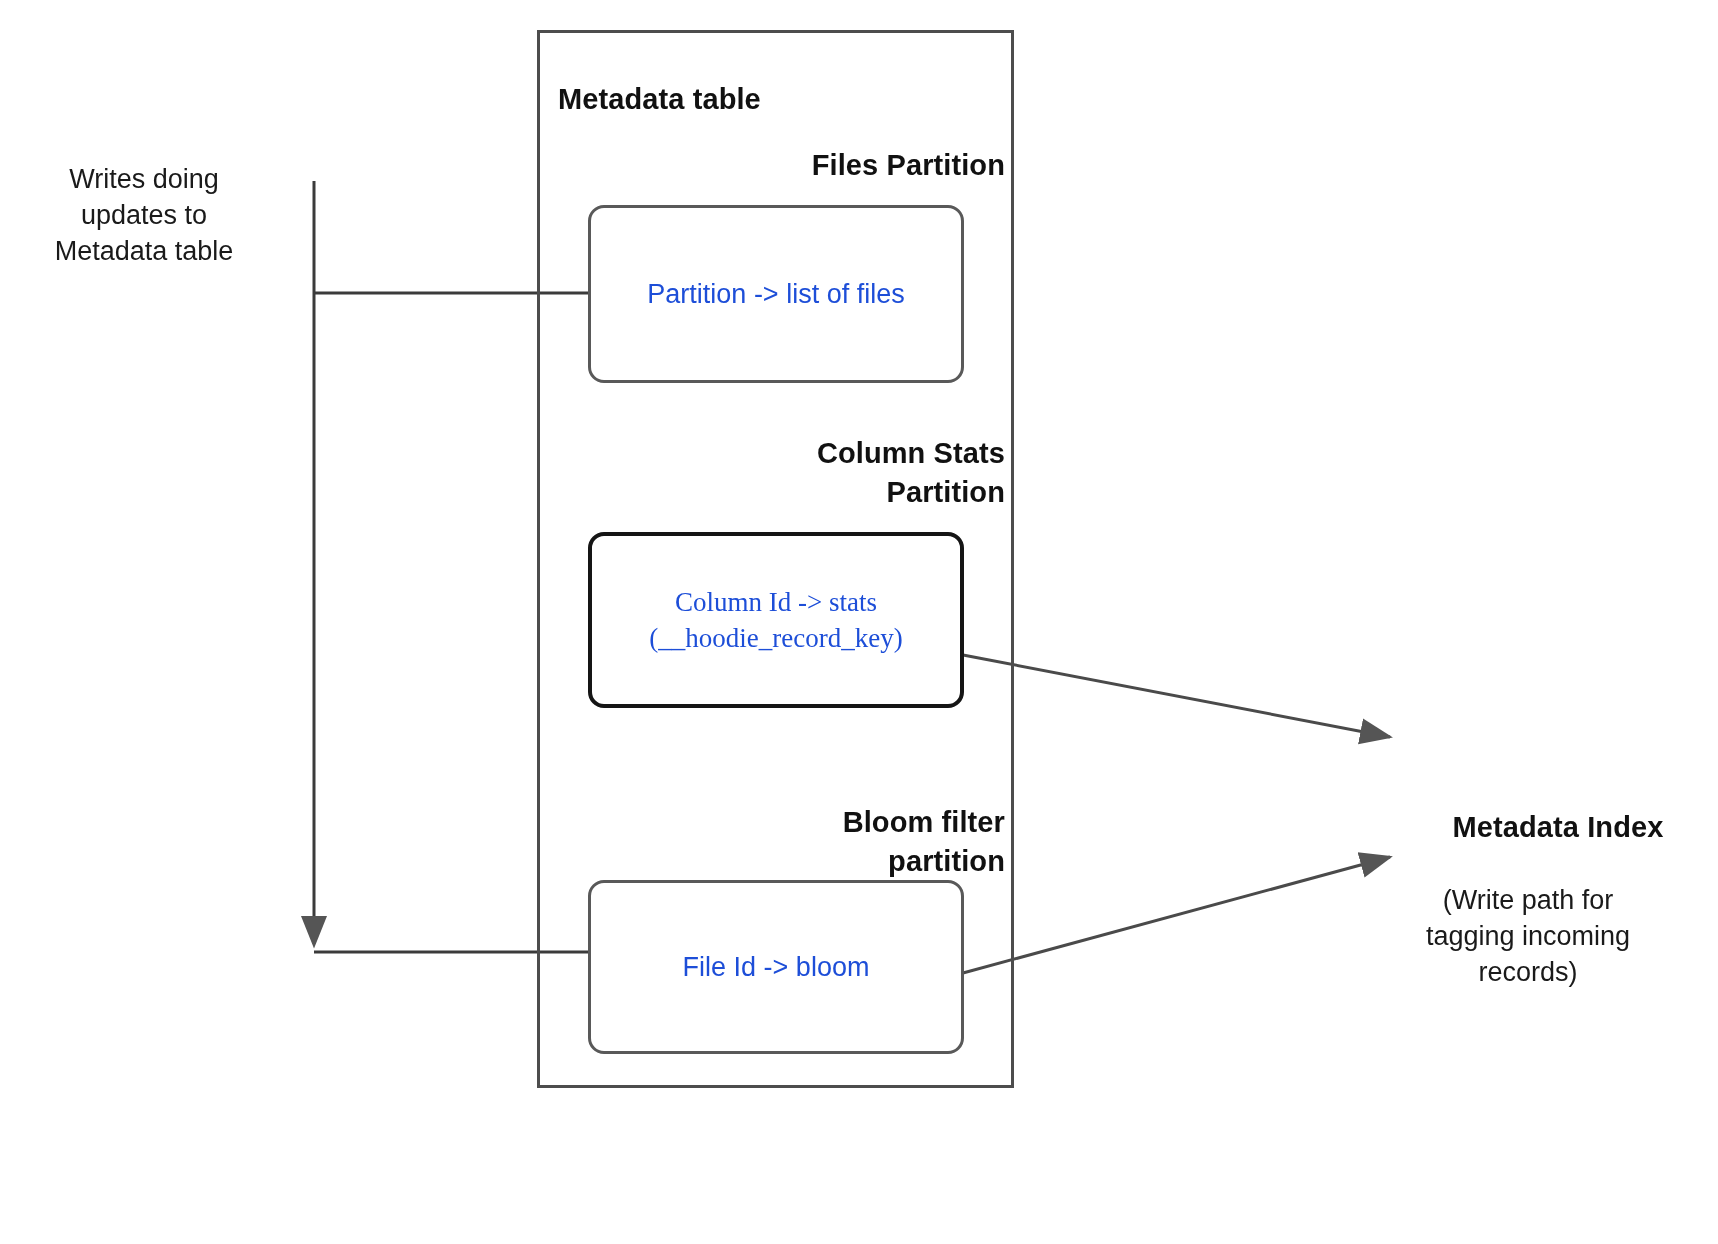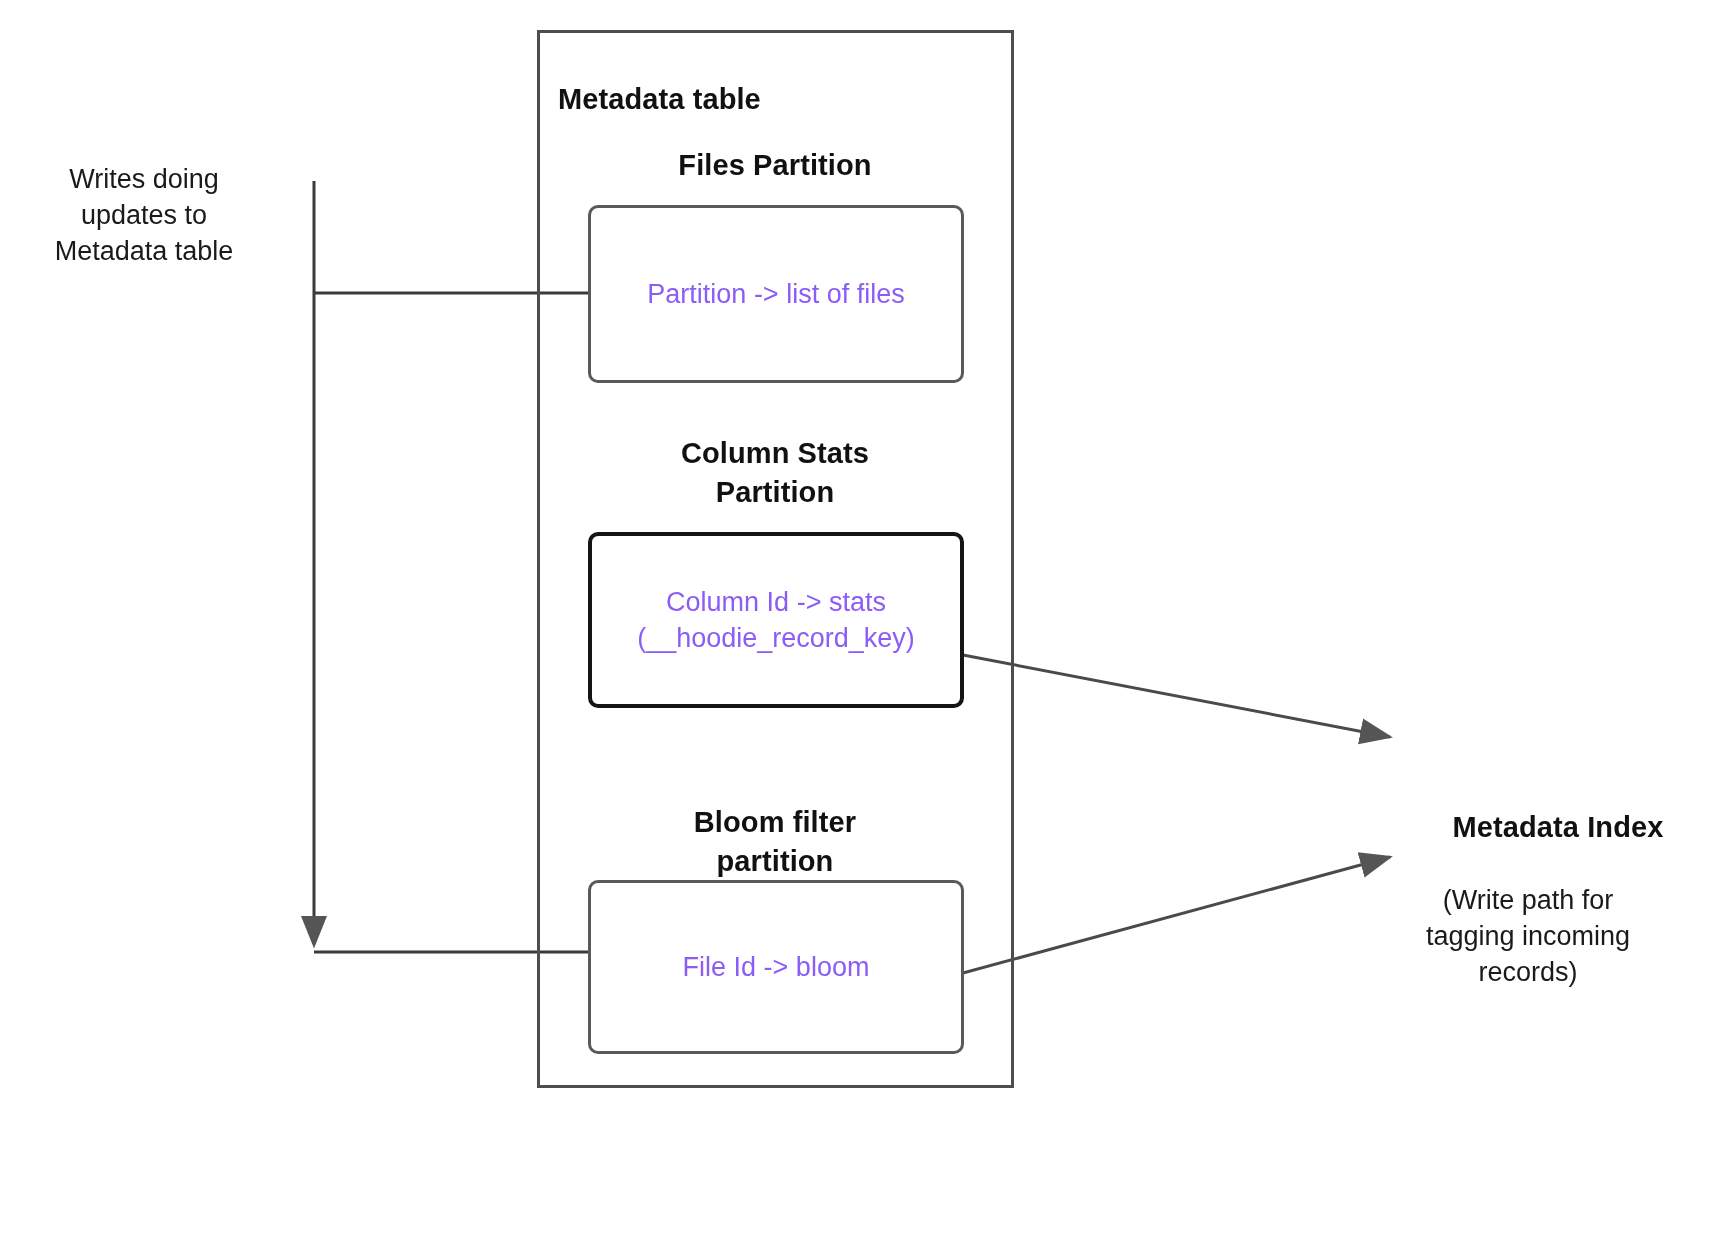--- a/index.html
+++ b/index.html
@@ -45,21 +45,21 @@
   .mt-title {
     left: 558px;
     top: 80px;
     font-size: 29px;
     font-weight: 700;
     color: #111111;
     letter-spacing: 0.1px;
   }
   .part-heading {
     width: 460px;
-    text-align: center;
+    text-align: right;
     font-size: 29px;
     font-weight: 700;
     color: #111111;
     letter-spacing: 0.1px;
   }
   .files-heading  { left: 545px; top: 146px; }
   .colstats-heading { left: 545px; top: 434px; }
   .bloom-heading  { left: 545px; top: 784px; margin-top: 19px; }
 
   .mi-title {
@@ -91,35 +91,35 @@
     height: 1058px;
     border: 3px solid #4d4d4d;
     box-sizing: border-box;
     background: transparent;
   }
   .inner-box {
     position: absolute;
     left: 588px;
     width: 376px;
     border: 3px solid #595959;
-    border-radius: 10px;
+    border-radius: 16px;
     box-sizing: border-box;
     background: #ffffff;
     display: flex;
     align-items: center;
     justify-content: center;
     text-align: center;
     font-size: 27px;
     font-weight: 400;
-    color: #8b5cf6;
+    color: #1d4ed8;
     line-height: 1.34;
     white-space: pre-line;
   }
   .box-files    { top: 205px; height: 178px; }
-  .box-colstats { top: 532px; height: 176px; border-color: #151515; border-width: 4px; }
+  .box-colstats { top: 532px; height: 176px; border-color: #151515; border-width: 4px; font-family: Liberation Serif, serif; }
   .box-bloom    { top: 880px; height: 174px; }
 </style>
 </head>
 <body>
 
 <div id="canvas">
 
   <svg id="wires" viewBox="0 0 1718 1244" xmlns="http://www.w3.org/2000/svg">
     <defs>
       <marker id="arw" markerWidth="12" markerHeight="12" refX="10" refY="5" orient="auto" markerUnits="strokeWidth">

